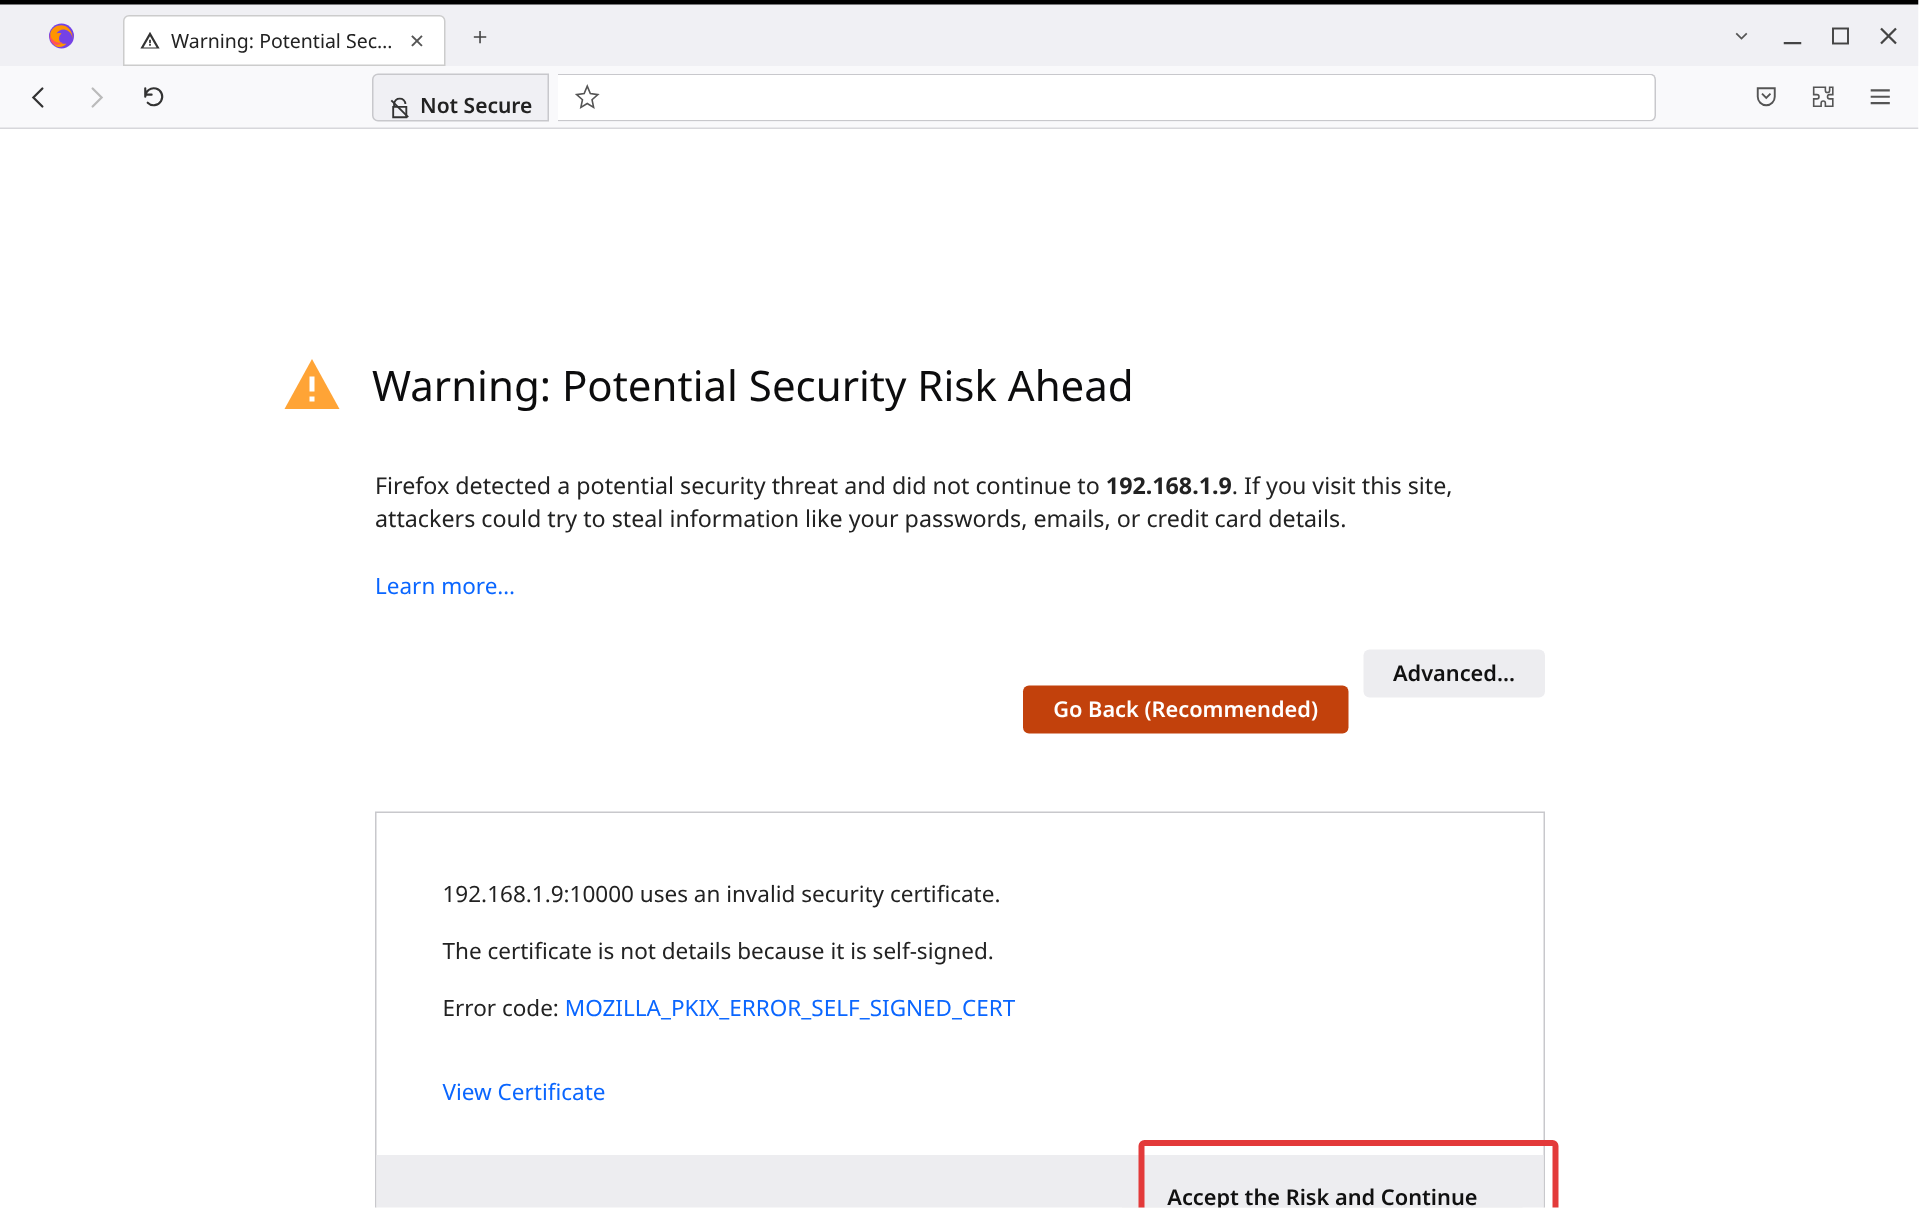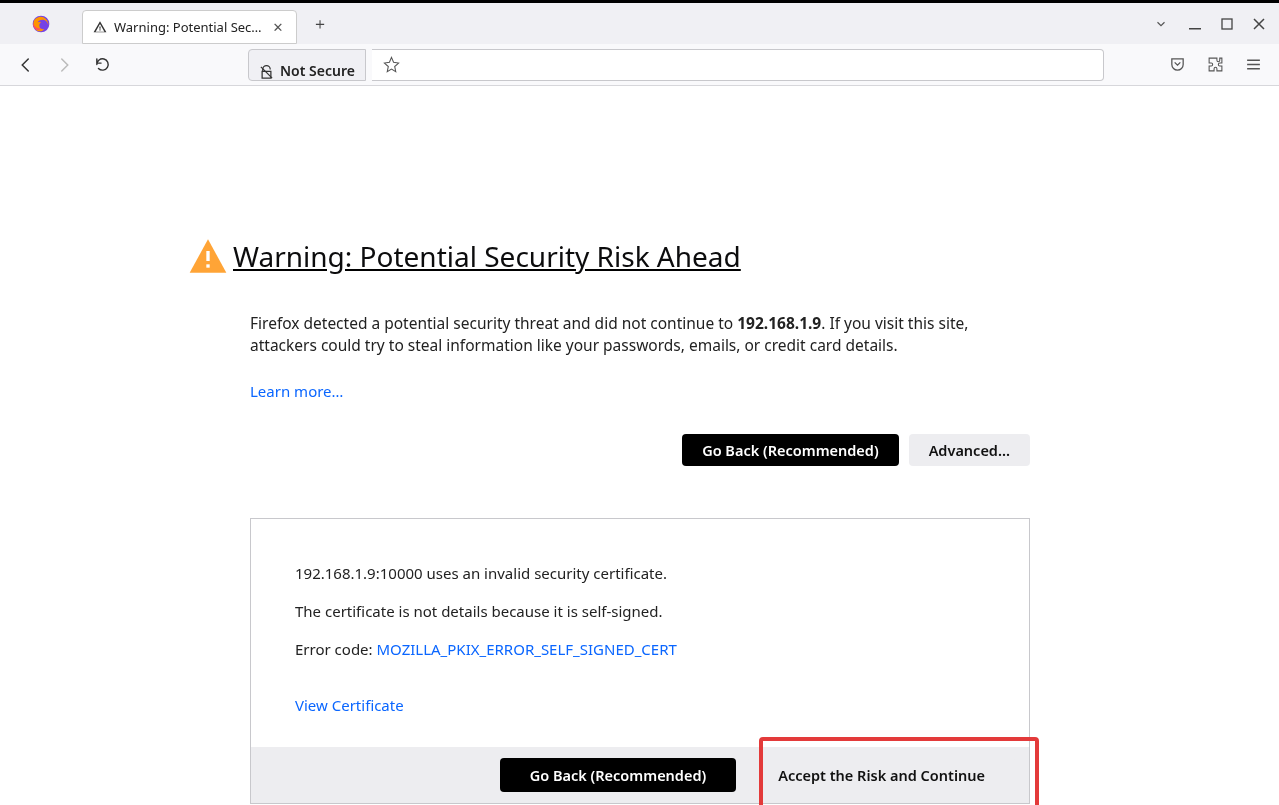--- a/index.html
+++ b/index.html
@@ -28,32 +28,32 @@
 .url-text { flex:1; color:#888; white-space:nowrap; overflow:hidden; }
 .url-text .strong { color:#111; font-weight:400; }
 .star-btn { width:24px; display:flex; align-items:center; justify-content:center; color:#555; cursor:pointer; }
 .toolbar-right { margin-left:auto; display:flex; align-items:center; gap:6px; }
 .tb-icon { width:32px; height:32px; display:flex; align-items:center; justify-content:center; color:#555; cursor:pointer; }
 
 
 .page { padding:150px 0 0 0; }
 .content { width:780px; margin:0 0 0 250px; }
 
-.heading-row { display:flex; align-items:center; gap:5px; margin-left:-62px;text-decoration:underline; }
+.heading-row { display:flex; align-items:flex-end; gap:20px; margin-left:-62px; }
 .warn-icon { width:40px; height:40px; }
 h1 { font-size:28px; font-weight:400; color:#0c0c0d; }
 
 .body-text { margin-top:36px; font-size:15.5px; line-height:1.45; color:#222; }
 .body-text b { font-weight:700; }
 
 .learn-link { display:inline-block; margin-top:24px; color:#0a66ff; font-size:15px; cursor:pointer; }
 
 .btn-row { display:flex; justify-content:flex-end; gap:10px; margin-top:32px; }
 .btn { height:32px; padding:0 20px; border-radius:4px; font-size:14.5px; font-weight:600; cursor:pointer; display:flex; align-items:center; border:none; }
-.btn.primary { background:#000000; color:#fff; }
+.btn.primary { background:#c2410c; color:#fff;margin-top:24px; }
 .btn.secondary { background:#ededf0; color:#111; }
 
 .adv-box { margin-top:52px; border:1px solid #c8c8cc; }
 .adv-body { padding:42px 44px 30px; font-size:15px; color:#222; line-height:1.6; }
 .adv-body p { margin-bottom:14px; }
 .err-link { color:#0a66ff; cursor:pointer; }
 .view-cert { color:#0a66ff; cursor:pointer; margin-top:18px; display:inline-block; }
 
 .adv-footer { background:#ededf0; padding:11px 14px; display:flex; justify-content:flex-end; gap:12px; position:relative; }
 .btn.lg { height:34px; padding:0 30px; }

